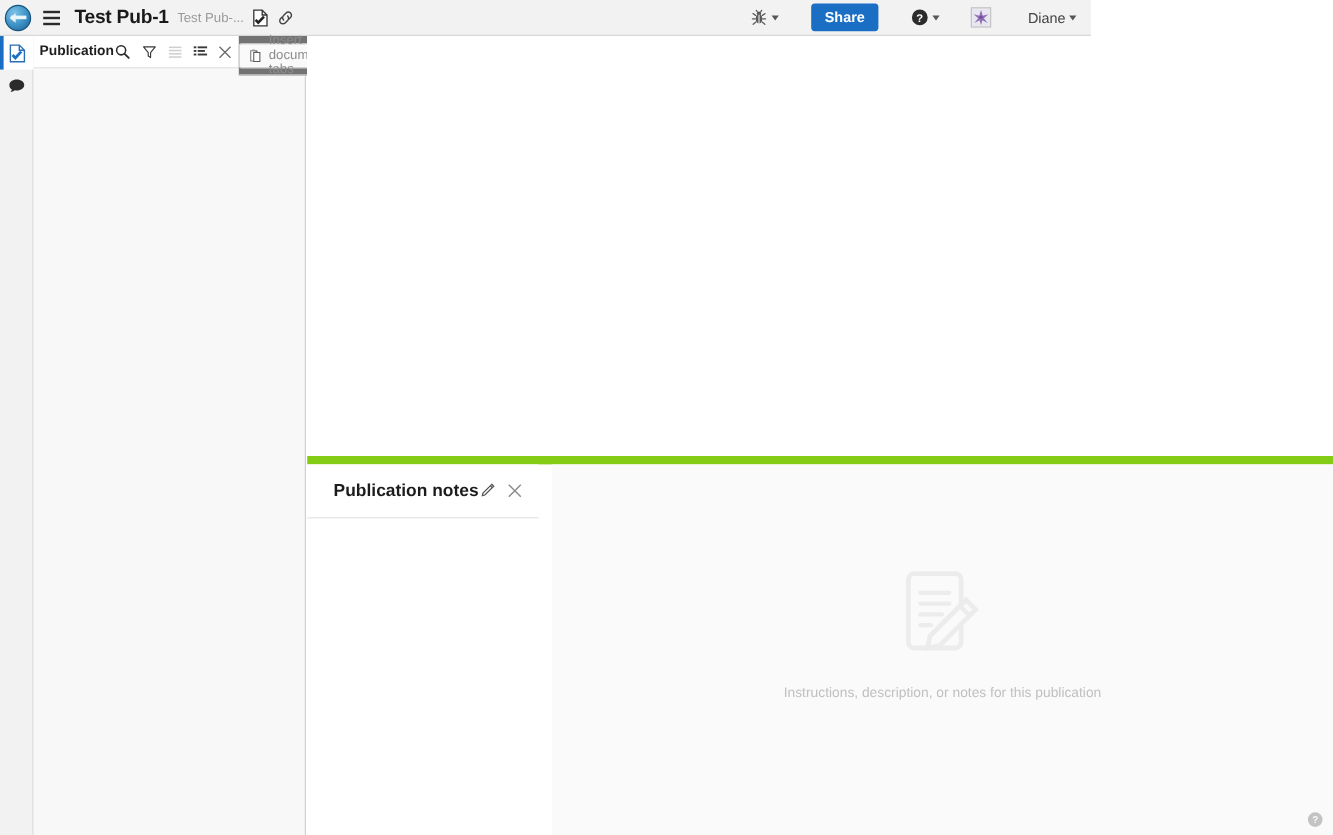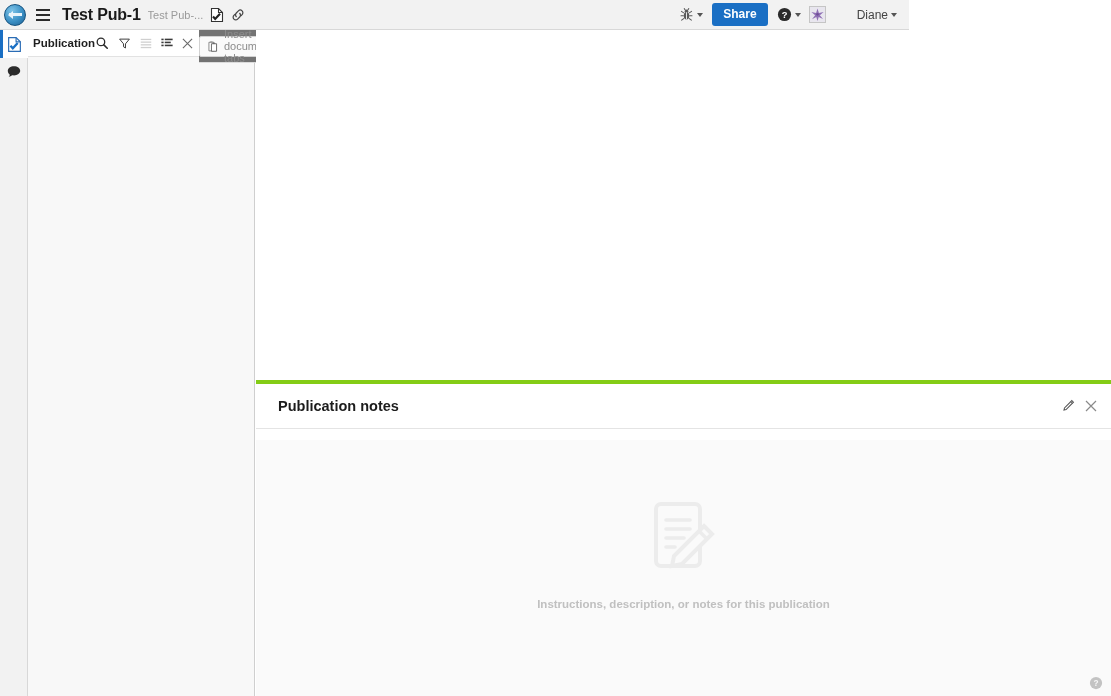--- a/index.html
+++ b/index.html
@@ -52,21 +52,21 @@
   .app-title {
     font-size: 16px; font-weight: bold; color: #1a1a1a;
     margin-left: 8px; letter-spacing: -0.2px;
   }
   .app-subtitle {
     font-size: 11px; color: #9a9a9a; margin-left: 7px;
     max-width: 74px; overflow: hidden; white-space: nowrap; text-align: center;
   }
   .title-icon { margin-left: 6px; cursor: pointer; display: flex; align-items: center; }
   .topbar-right {
-    margin-left: auto; display: flex; align-items: center; gap: 0;
+    margin-left: auto; display: flex; align-items: center; gap: 18px;
     padding-right: 8px; height: 30px;
   }
   .tb-btn {
     display: flex; align-items: center; gap: 3px; cursor: pointer;
     padding: 2px 4px; height: 24px;
   }
   .caret {
     width: 0; height: 0; border-left: 3.5px solid transparent;
     border-right: 3.5px solid transparent; border-top: 4px solid #555;
   }
@@ -137,35 +137,35 @@
   }
 
   
   .main {
     position: absolute; top: 30px; left: 256px; width: 855px; height: 666px;
     background: #ffffff;
   }
   .doc-area { height: 349px; background: #ffffff; }
   .notes-section {
     position: absolute; top: 350px; left: 0; right: 0; bottom: 0;
-    border-top: 4px solid #84cc16; display: flex; flex-direction: column; gap: 11px;
+    border-top: 7px solid #84cc16; display: flex; flex-direction: row; gap: 11px;
   }
   .notes-header {
     height: 45px; background: #ffffff; display: flex; align-items: center;
     padding: 0 14px 0 22px; border-bottom: 1px solid #e4e4e4;
   }
   .notes-title { font-size: 14.5px; font-weight: bold; color: #1c1c1c; }
   .notes-header-icons { margin-left: auto; display: flex; align-items: center; gap: 10px; }
   .notes-body {
     flex: 1; background: #fafafa; position: relative;
     display: flex; flex-direction: column; align-items: center; justify-content: center;
     padding-bottom: 30px;
   }
   .notes-art { width: 92px; height: 92px; }
-  .notes-empty-text { font-size: 11.5px; color: #c0c0c0; margin-top: 10px; font-weight: bold; }
+  .notes-empty-text { font-size: 11.5px; color: #c0c0c0; margin-top: 10px; }
   .corner-help {
     position: absolute; right: 8px; bottom: 6px; cursor: pointer;
   }
   svg { display: block; }
 </style>
 </head>
 <body>
 
 <div class="topbar">
 

